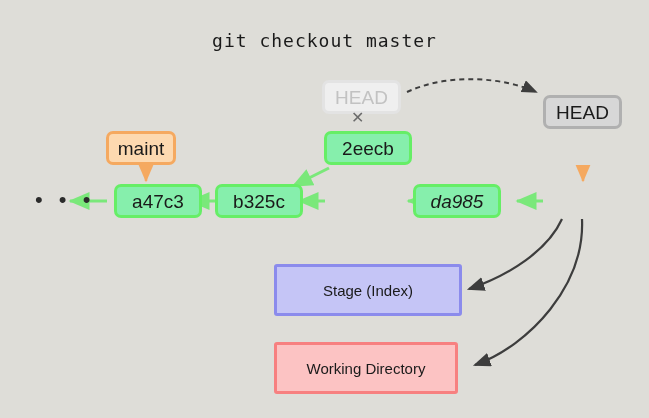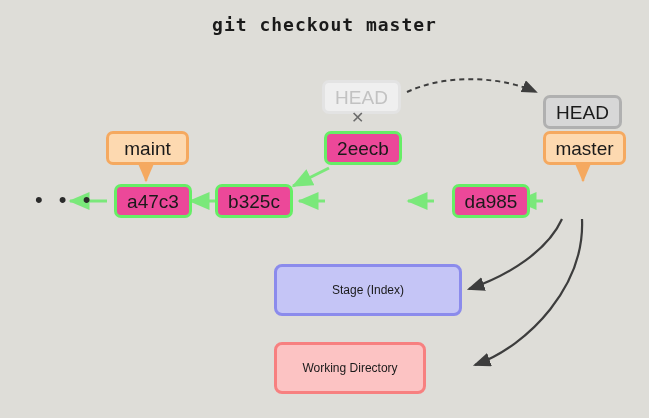--- a/index.html
+++ b/index.html
@@ -31,33 +31,33 @@
     box-sizing: border-box;
     display: flex;
     align-items: center;
     justify-content: center;
     border-radius: 7px;
     border: 3px solid;
     white-space: nowrap;
     line-height: 1;
   }
   .commit {
-    background: #ec4899;
+    background: #86efac;
     border-color: #66ee66;
     color: #1a1a1a;
     font-size: 19px;
-    width: 78px;
+    width: 88px;
     height: 34px;
   }
   .branch {
     background: #fdd9b0;
     border-color: #f5a960;
     color: #1a1a1a;
     font-size: 19px;
-    width: 83px;
+    width: 70px;
     height: 34px;
     align-items: center;
   }
   .head-new {
     background: #d7d7d7;
     border-color: #b0b0b0;
     color: #1a1a1a;
     font-size: 19px;
     width: 79px;
     height: 34px;
@@ -69,45 +69,44 @@
     font-size: 19px;
     width: 79px;
     height: 34px;
   }
   .area-box {
     position: absolute;
     box-sizing: border-box;
     display: flex;
     align-items: center;
     justify-content: center;
-    border-radius: 8px;
+    border-radius: 3px;
     border: 3px solid;
-    font-size: 12px;
+    font-size: 15px;
     color: #1a1a1a;
     line-height: 1;
   }
   .stage-box {
     background: #c5c5f6;
     border-color: #8b8bec;
   }
   .work-box {
     background: #fcc3c3;
     border-color: #f78080;
   }
   #title {
     position: absolute;
     left: 0;
-    top: 14px;
+    top: 30px;
     width: 649px;
     text-align: center;
     font-family: "DejaVu Sans Mono", "Liberation Mono", monospace;
     font-size: 18px;
     letter-spacing: 1px;
     color: #1a1a1a;
-    font-weight: bold;
   }
   #ellipsis {
     position: absolute;
     left: 35px;
     top: 189px;
     font-size: 22px;
     letter-spacing: 5px;
     color: #2b2b2b;
     line-height: 1;
   }
@@ -173,39 +172,36 @@
   </div>
 
   <div class="node branch" style="left:106px; top:131px;">
     <span>maint</span>
   </div>
 
   <div class="node head-new" style="left:543px; top:95px;">
     <span>HEAD</span>
   </div>
 
-  <div class="node branch" style="left:543px; top:131px;">
-    <span>master</span>
-  </div>
 
   <div class="node commit" style="left:106px; top:184px;margin-left:8px;">
     <span>a47c3</span>
   </div>
 
   <div class="node commit" style="left:215px; top:184px;">
     <span>b325c</span>
   </div>
 
 
-  <div class="node commit" style="left:452px; top:184px;">
+  <div class="node commit" style="left:413px; top:184px;font-style:italic;">
     <span>da985</span>
   </div>
 
 
   <div class="area-box stage-box" style="left:274px; top:264px; width:188px; height:52px;">
     <span>Stage (Index)</span>
   </div>
 
-  <div class="area-box work-box" style="left:274px; top:342px; width:152px; height:52px;">
+  <div class="area-box work-box" style="left:274px; top:342px; width:184px; height:52px;">
     <span>Working Directory</span>
   </div>
 
 </div>
 
 </body></html>

